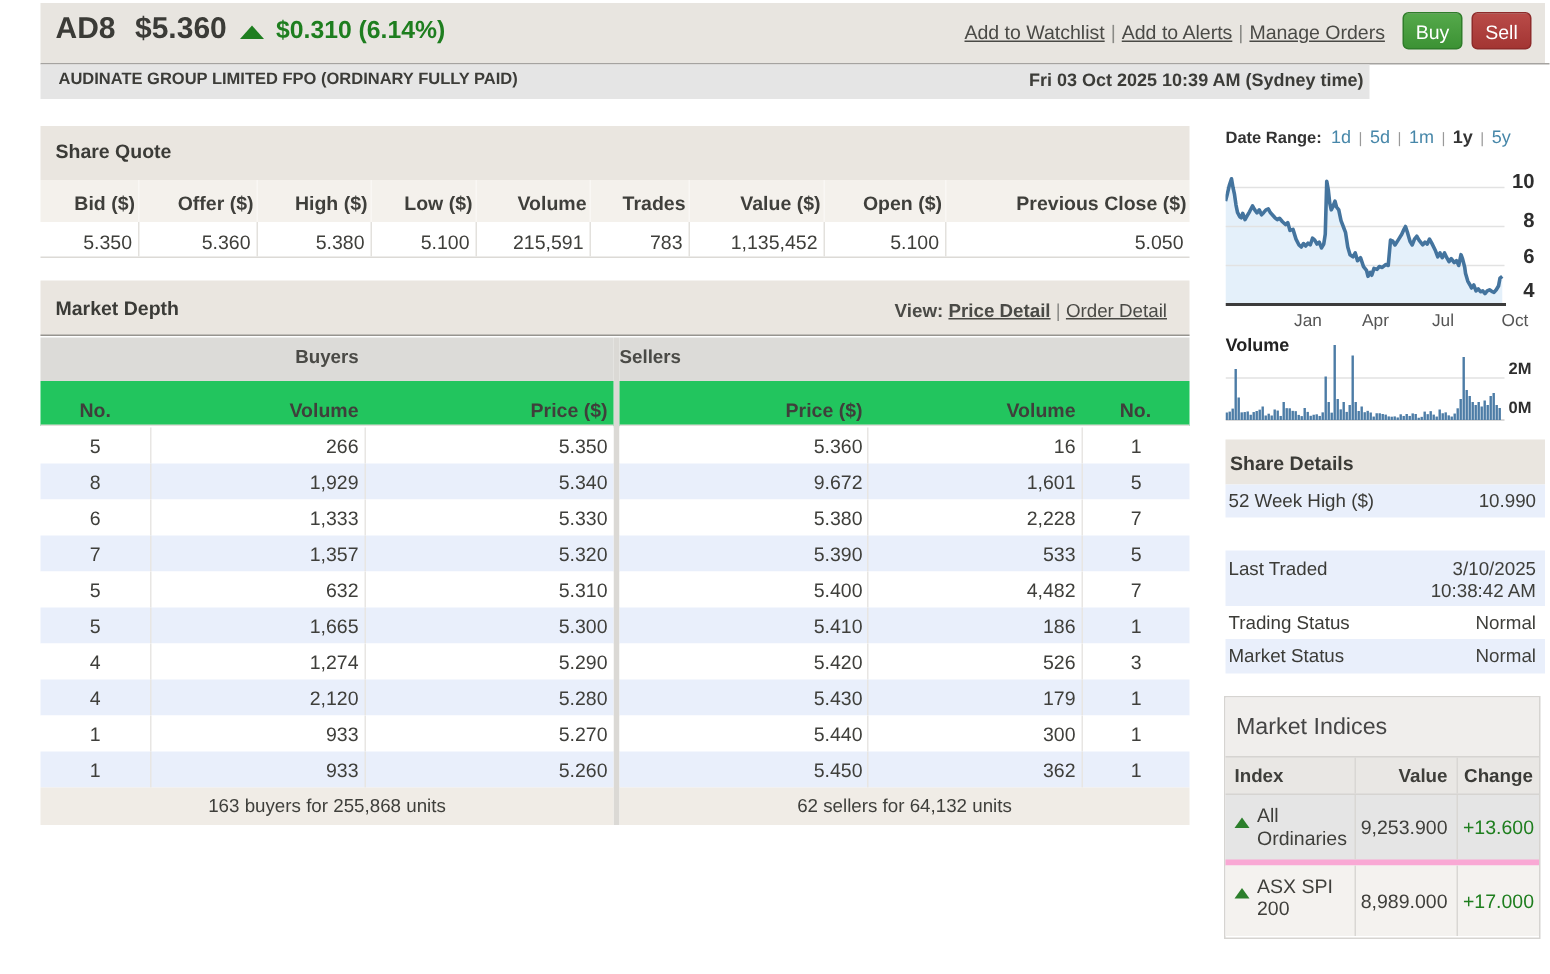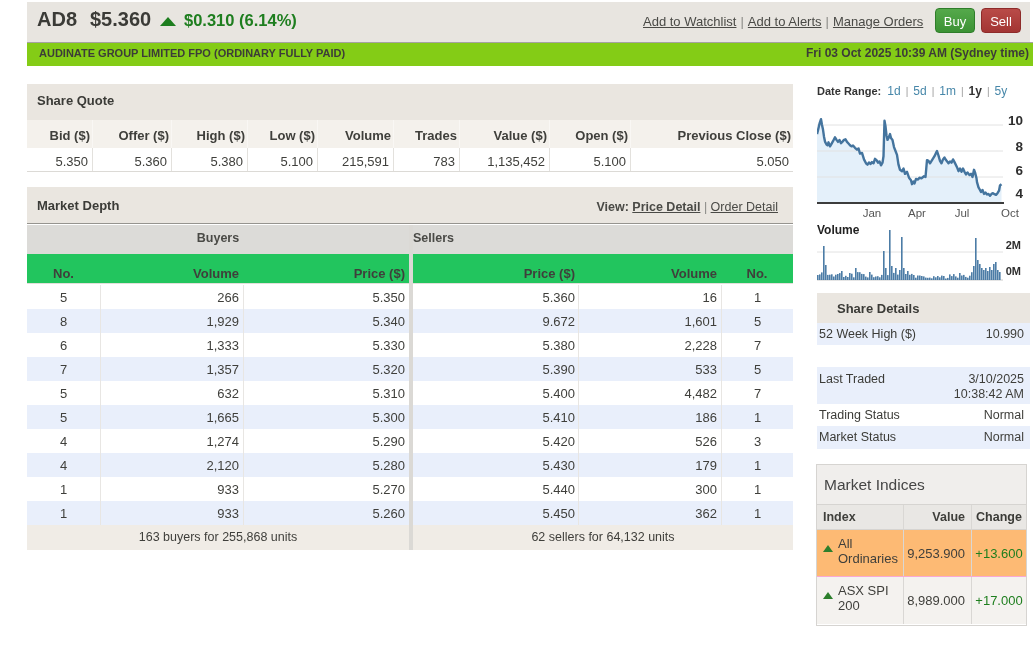--- a/index.html
+++ b/index.html
@@ -1,21 +1,21 @@
 <!DOCTYPE html>
 <html><head>
 <meta charset="utf-8">
 <style>
 * { margin:0; padding:0; box-sizing:border-box; }
 html,body { width:1033px; height:649px; background:#fff; font-family:"Liberation Sans", sans-serif; }
 body { position:relative; overflow:hidden; color:#3f3f3b; }
 .abs { position:absolute; }
 
 #topbar { left:27px; top:2px; width:1003px; height:40px; background:#e8e5e0; }
-#subbar { left:27px; top:43px; width:1006px; height:23px; background:#84cc16; }
+#subbar { left:27px; top:43px; width:886px; height:23px; background:#e5e5e5; }
 #topdiv { left:27px; top:42px; width:1006px; height:1px; background:#a5a3a0; }
 .sym { left:10px; top:6px; font-size:20px; font-weight:bold; color:#3b3b37; letter-spacing:0px; }
 .price { left:63px; top:6px; font-size:20px; font-weight:bold; color:#3b3b37; }
 .uptri { left:133px; top:15px; width:0; height:0; border-left:8px solid transparent; border-right:8px solid transparent; border-bottom:9px solid #1e7e1f; }
 .chg { left:157px; top:9px; font-size:16.5px; font-weight:bold; color:#1e7e1f; }
 #toplinks { left:616px; top:12px; font-size:13px; color:#4a4a46; }
 #toplinks a { color:#4a4a46; text-decoration:underline; }
 #toplinks .sep { color:#8a8a86; padding:0 4px; }
 .btn { top:6px; width:40px; height:25px; border-radius:4px; color:#fff; font-size:13px; text-align:center; line-height:25px; }
 #buy { left:908px; background:linear-gradient(#55a94b,#3c9234); border:1px solid #2f7d2a; }
@@ -57,21 +57,21 @@
 .cVolS { width:143px; text-align:right; padding-right:4px; }
 .cNoS { width:72px; text-align:center; }
 .mdfoot { top:525px; height:25px; background:#f0ece6; text-align:center; line-height:25px; font-size:12.5px; position:absolute; }
 
 #daterange { left:817px; top:84px; font-size:11px; font-weight:bold; color:#333; }
 #daterange b { color:#333; }
 #daterange a { color:#4787a9; text-decoration:none; font-weight:normal; font-size:12px; }
 #daterange .cur { color:#333; font-weight:bold; font-size:12px; }
 #daterange .sp { color:#999; font-size:10px; padding:0 5px; font-weight:normal; }
 
-#sdt { left:817px; top:293px; width:213px; height:30px; line-height:31px; padding-left:20px; }
+#sdt { left:817px; top:293px; width:213px; height:30px; line-height:31px; padding-left:3px; }
 .sdrow { left:817px; width:213px; position:absolute; font-size:12.5px; }
 .sdrow .lbl { position:absolute; left:2px; font-weight:normal; color:#3b3b37; }
 .sdrow .val { position:absolute; right:6px; text-align:right; }
 
 #mi { left:816px; top:464px; width:211px; height:162px; border:1px solid #d6d4d1; background:#fff; }
 #mit { height:39px; line-height:39px; padding-left:7px; font-size:15.5px; color:#454545; background:#f0eeec; }
 #mih { display:flex; height:26px; background:#e9e7e4; border-top:1px solid #d6d4d1; border-bottom:1px solid #d6d4d1; font-weight:bold; font-size:12.5px; }
 .mirow { display:flex; height:47px; font-size:13px; }
 .miIdx { width:86px; position:relative; }
 .miVal { width:68px; text-align:right; padding-right:6px; border-left:1px solid #d9d7d4; }
@@ -379,21 +379,21 @@
     <span class="val">Normal</span>
   </div>
 
 <div id="mi" class="abs">
   <div id="mit">Market Indices</div>
   <div id="mih">
     <div class="miIdx" style="padding-left:6px; line-height:24px;">Index</div>
     <div class="miVal" style="line-height:24px;">Value</div>
     <div class="miChg" style="line-height:24px; color:#3b3b37;">Change</div>
   </div>
-  <div class="mirow" style="background:#fdba74; border-bottom:1px solid #f9a8d4;">
+  <div class="mirow" style="background:#e5e5e5; border-bottom:4px solid #f9a8d4;">
     <div class="miIdx">
         <span class="tri"></span>
         <span class="nm">All<br>Ordinaries</span>
       </div>
     <div class="miVal">9,253.900</div>
     <div class="miChg">+13.600</div>
   </div>
   <div class="mirow" style="background:#f4f2ef;">
     <div class="miIdx">
         <span class="tri"></span>

